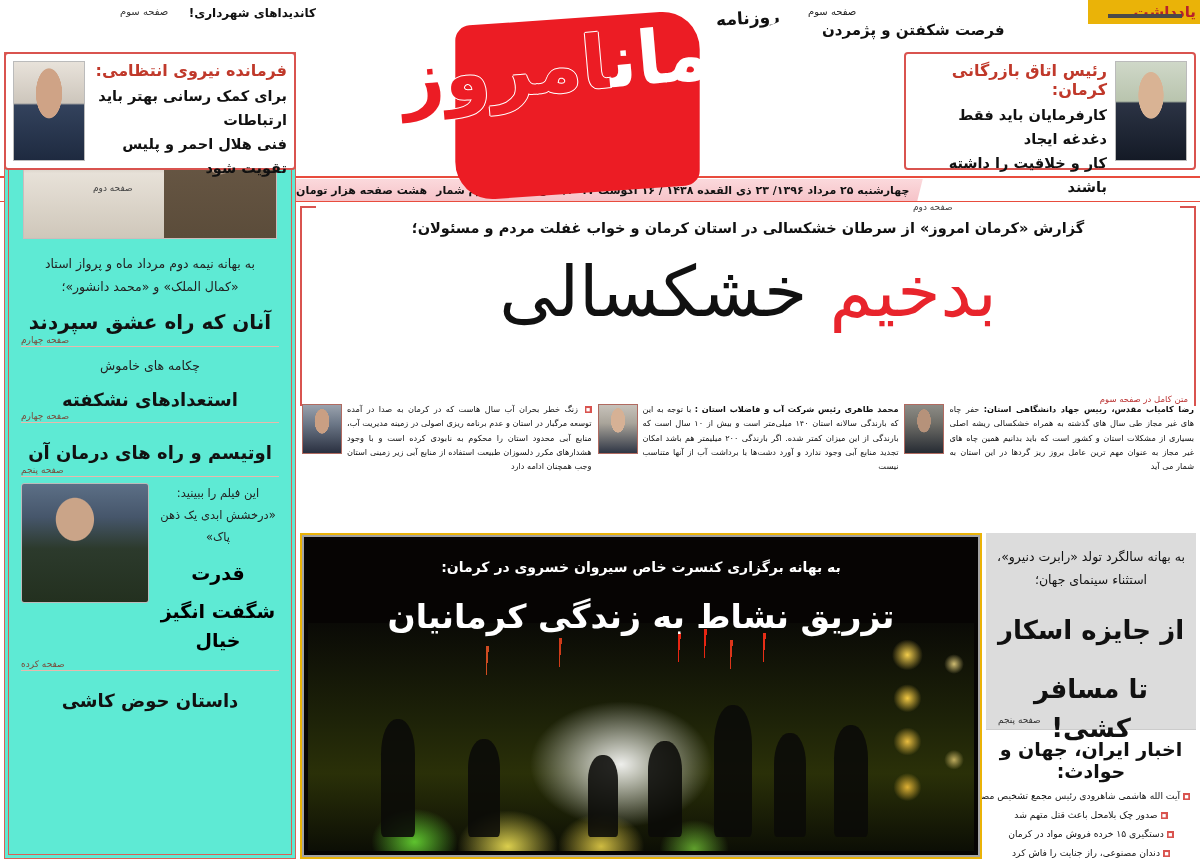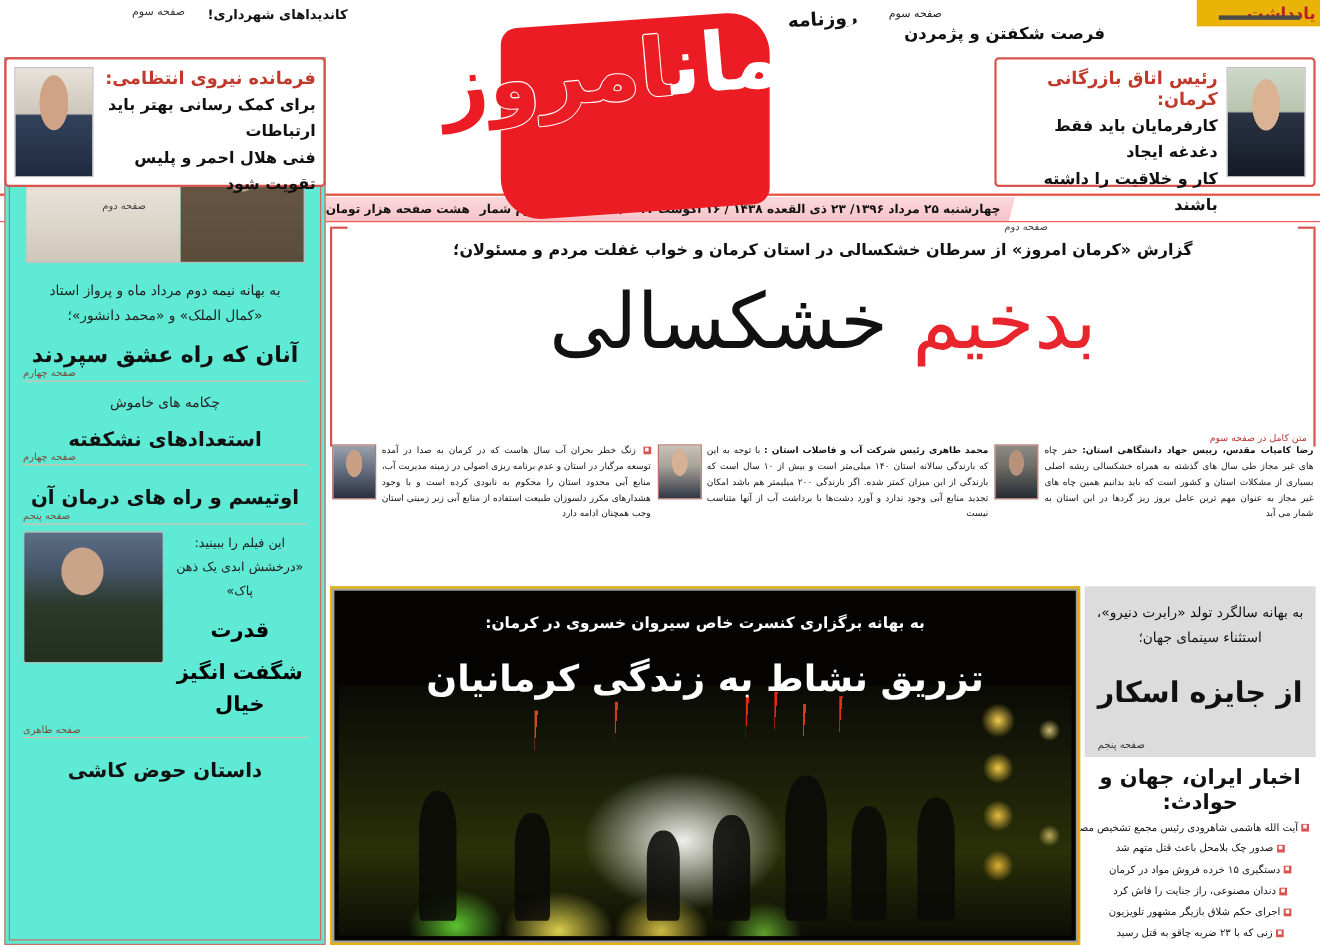--- a/index.html
+++ b/index.html
@@ -638,21 +638,21 @@
       <div class="sb-film">
         <div class="sb-film-photo"></div>
         <div class="sb-film-text">
           <div class="k">این فیلم را ببینید:</div>
           <div class="k">«درخشش ابدی یک ذهن پاک»</div>
           <div class="h">قدرت</div>
           <div class="h">شگفت انگیز خیال</div>
         </div>
       </div>
       <div style="position:relative;height:12px">
-        <div class="sb-ref">صفحه طاهری</div>
+        <div class="sb-ref">صفحه کرده</div>
       </div>
 
       <div class="sb-sep"></div>
 
       <div class="sb-block">
         <div class="sb-head sm">داستان حوض کاشی</div>
       </div>
 
     </div>
   </div>
@@ -697,20 +697,21 @@
     </div>
 
     <div class="lower">
 
       <div class="lower-left">
 
         <div class="oscar-box">
           <div class="oscar-k">به بهانه سالگرد تولد «رابرت دنیرو»،</div>
           <div class="oscar-k">استثناء سینمای جهان؛</div>
           <div class="oscar-h">از جایزه اسکار</div>
+          <div class="oscar-h">تا مسافر کشی!</div>
           <div class="oscar-ref">صفحه پنجم</div>
         </div>
 
         <div class="news-title">اخبار ایران، جهان و حوادث:</div>
 
         <div class="news-list">
           <div class="news-item"><span class="b">◼</span><span>آیت الله هاشمی شاهرودی رئیس مجمع تشخیص مصلحت شد</span></div>
           <div class="news-item"><span class="b">◼</span><span>صدور چک بلامحل باعث قتل متهم شد</span></div>
           <div class="news-item"><span class="b">◼</span><span>دستگیری ۱۵ خرده فروش مواد در کرمان</span></div>
           <div class="news-item"><span class="b">◼</span><span>دندان مصنوعی، راز جنایت را فاش کرد</span></div>

